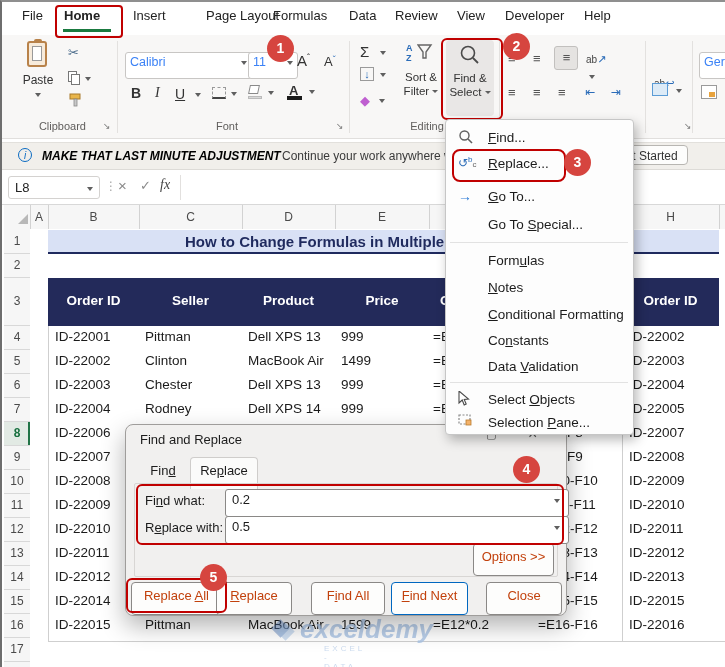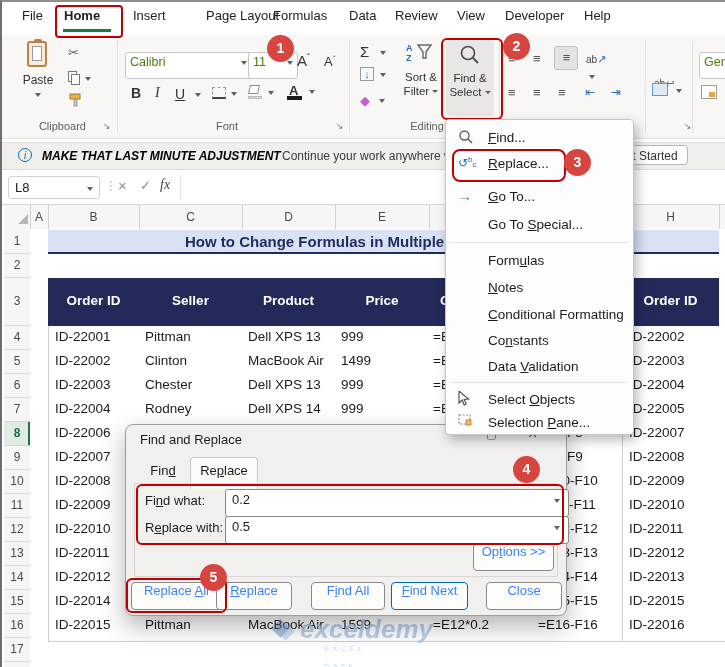--- a/index.html
+++ b/index.html
@@ -9,21 +9,21 @@
   .abs{position:absolute;box-sizing:border-box;}
   .chev{display:inline-block;width:0;height:0;border-left:3.5px solid transparent;
         border-right:3.5px solid transparent;border-top:4px solid #5f5f5f;vertical-align:middle;}
   
   .mtab{position:absolute;top:6px;font-size:13px;color:#222;cursor:default;}
   
   .ribbon{position:absolute;left:0;top:33px;width:725px;height:103px;background:#F8F7F6;border-bottom:1px solid #E1DFDD;}
   .gsep{position:absolute;top:6px;width:1px;height:92px;background:#E3E1DF;}
   .glabel{position:absolute;top:85px;font-size:11px;color:#605E5C;text-align:center;}
   .launcher{position:absolute;top:86px;font-size:9px;color:#7a7a7a;}
-  .combo{position:absolute;background:#fff;border:1px solid #C8C6C4;border-radius:3px;font-size:12.5px;color:#4d7c0f;padding:2px 4px;}
+  .combo{position:absolute;background:#fff;border:1px solid #C8C6C4;border-radius:3px;font-size:12.5px;color:#3b82f6;padding:2px 4px;}
   .ricon{position:absolute;font-size:13px;color:#333;}
   .alnico{font-size:13px;color:#555;letter-spacing:-1px;}
   
   .msgbar{position:absolute;left:0;top:140px;width:725px;height:26px;background:#F1EFEB;border-top:1px solid #E2E0DC;border-bottom:1px solid #DDDBD7;}
   
   .fbar{position:absolute;left:0;top:169px;width:725px;height:33px;background:#fff;border-bottom:1px solid #D8D8D8;}
   
   .colstrip{position:absolute;left:2px;top:203px;width:723px;height:24px;background:#F6F6F6;border-bottom:1px solid #BDBDBD;}
   .collet{position:absolute;top:5px;font-size:12px;color:#4a4a4a;text-align:center;}
   .colline{position:absolute;top:0;width:1px;height:24px;background:#D2D2D2;}
@@ -37,21 +37,21 @@
   .ddmenu{position:absolute;left:443px;top:117px;width:187px;height:314px;background:#FDFDFD;border:1px solid #C6C6C6;border-radius:4px;box-shadow:3px 5px 12px rgba(0,0,0,.28);z-index:20;}
   .mitem{position:absolute;left:2px;width:182px;height:26px;font-size:13.5px;color:#1c1c1c;}
   .mitem .lbl{position:absolute;left:40px;top:5px;}
   .mitem .ic{position:absolute;left:10px;top:4px;width:20px;height:18px;}
   .msep{position:absolute;left:4px;width:178px;height:1px;background:#E2E2E2;}
   
   .dialog{position:absolute;left:123px;top:422px;width:440px;height:190px;background:#F1F0EF;border:1px solid #9F9D9B;border-radius:8px;box-shadow:0 10px 24px rgba(0,0,0,.3);z-index:10;font-size:13px;}
   .dtab{position:absolute;height:26px;font-size:13px;color:#1c1c1c;text-align:center;padding-top:5px;}
   .dtab.active{background:#FBFBFA;border:1px solid #CFCDCB;border-bottom:none;border-radius:4px 4px 0 0;}
   .dcombo{position:absolute;left:99px;width:330px;height:22px;background:#fff;border:1px solid #8A8886;border-radius:3px;font-size:13px;padding:2px 6px;}
-  .dbtn{position:absolute;top:157px;height:26px;background:#FDFDFC;border:1px solid #8A8886;border-radius:4px;font-size:13px;text-align:center;color:#3b82f6;}
+  .dbtn{position:absolute;top:157px;height:26px;background:#FDFDFC;border:1px solid #8A8886;border-radius:4px;font-size:13px;text-align:center;padding-top:5px;color:#c2410c;}
   .dbtn.default{border:1.5px solid #0067C0;}
   
   .redbox{position:absolute;border:2px solid #C00000;border-radius:6px;background:transparent;}
   .stepc{position:absolute;width:27px;height:27px;border-radius:50%;background:#D6453F;color:#fff;font-weight:bold;font-size:14px;text-align:center;line-height:27px;}
   
   .wmark{position:absolute;left:266px;top:612px;z-index:3;opacity:.8;}
   u{text-decoration:underline;}
 </style>
 </head>
 <body>

